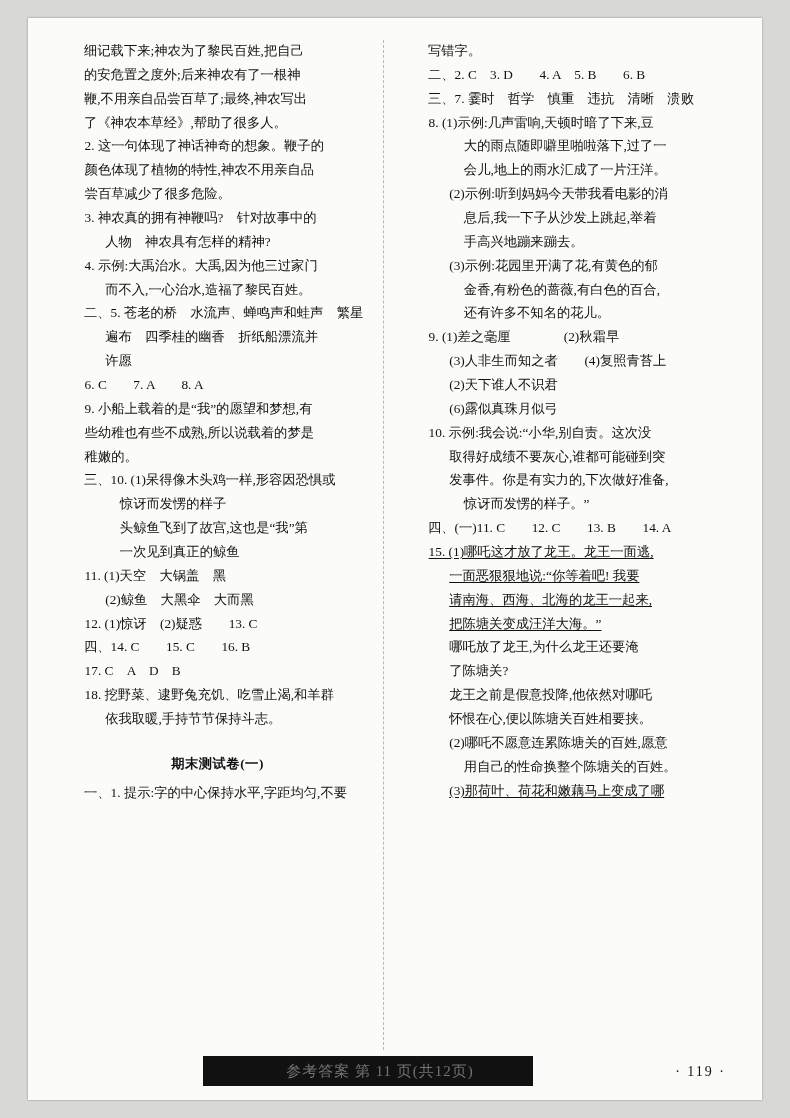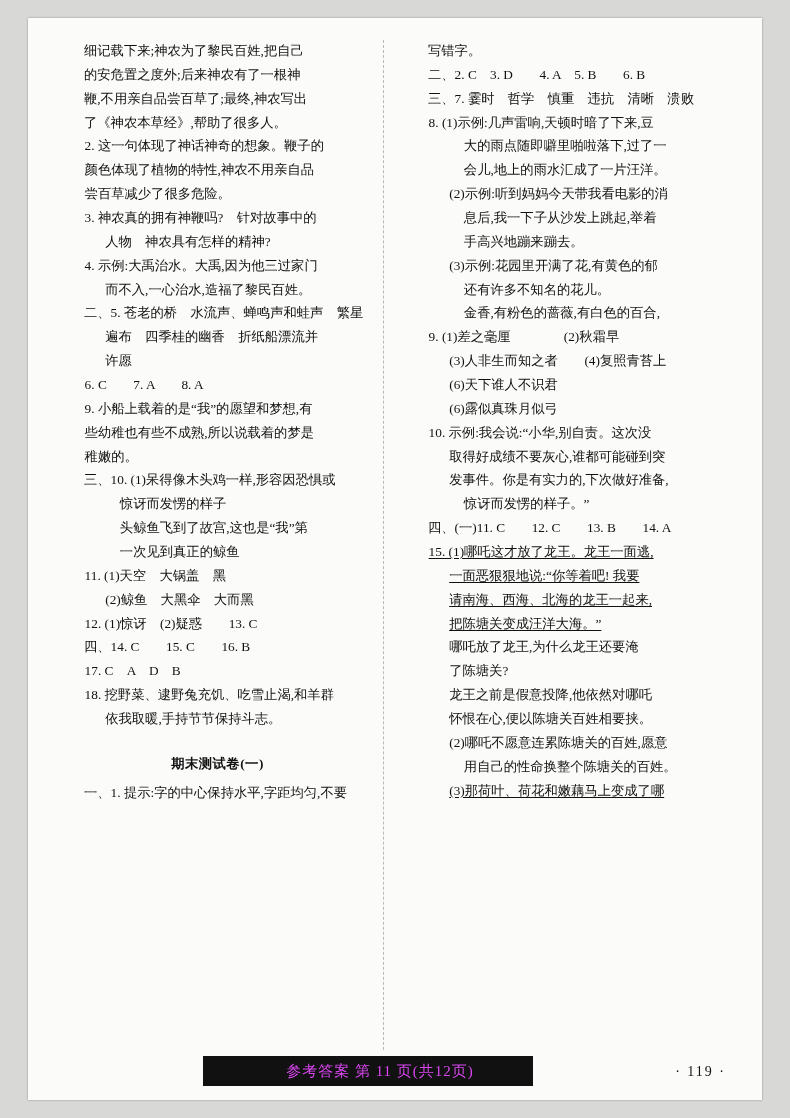--- a/index.html
+++ b/index.html
@@ -51,21 +51,21 @@
     height:30px;
   }
   .footer-band{
     position:absolute;
     left:175px;bottom:0;
     width:330px;height:30px;
     background:#111;
   }
   .footer-band span{
     display:block;
-    color:#d946ef;
+    color:#737373;
     font-size:15px;
     line-height:30px;
     text-align:center;
     letter-spacing:1px;
     padding-left:24px;
   }
   .page-num{
     position:absolute;
     right:36px;bottom:6px;
     font-size:14px;
@@ -134,26 +134,26 @@
       <p class="blk i0">二、2. C　3. D　　4. A　5. B　　6. B</p>
       <p class="blk i0">三、7. 霎时　哲学　慎重　违抗　清晰　溃败</p>
 
       <p class="blk ind1">8. (1)示例:几声雷响,天顿时暗了下来,豆</p>
       <p class="blk ind3">大的雨点随即噼里啪啦落下,过了一</p>
       <p class="blk ind3">会儿,地上的雨水汇成了一片汪洋。</p>
       <p class="blk ind2">(2)示例:听到妈妈今天带我看电影的消</p>
       <p class="blk ind3">息后,我一下子从沙发上跳起,举着</p>
       <p class="blk ind3">手高兴地蹦来蹦去。</p>
       <p class="blk ind2">(3)示例:花园里开满了花,有黄色的郁</p>
+      <p class="blk ind3">金香,有粉色的蔷薇,有白色的百合,</p>
       <p class="blk ind3">还有许多不知名的花儿。</p>
-      <p class="blk ind3">金香,有粉色的蔷薇,有白色的百合,</p>
 
       <p class="blk ind1">9. (1)差之毫厘　　　　(2)秋霜早</p>
       <p class="blk ind2">(3)人非生而知之者　　(4)复照青苔上</p>
-      <p class="blk ind2">(6)天下谁人不识君</p>
+      <p class="blk ind2">(2)天下谁人不识君</p>
       <p class="blk ind2">(6)露似真珠月似弓</p>
 
       <p class="blk ind1">10. 示例:我会说:“小华,别自责。这次没</p>
       <p class="blk ind2">取得好成绩不要灰心,谁都可能碰到突</p>
       <p class="blk ind2">发事件。你是有实力的,下次做好准备,</p>
       <p class="blk ind3">惊讶而发愣的样子。”</p>
 
       <p class="blk i0">四、(一)11. C　　12. C　　13. B　　14. A</p>
 
       <p class="blk ind1 u">15. (1)哪吒这才放了龙王。龙王一面逃,</p>

